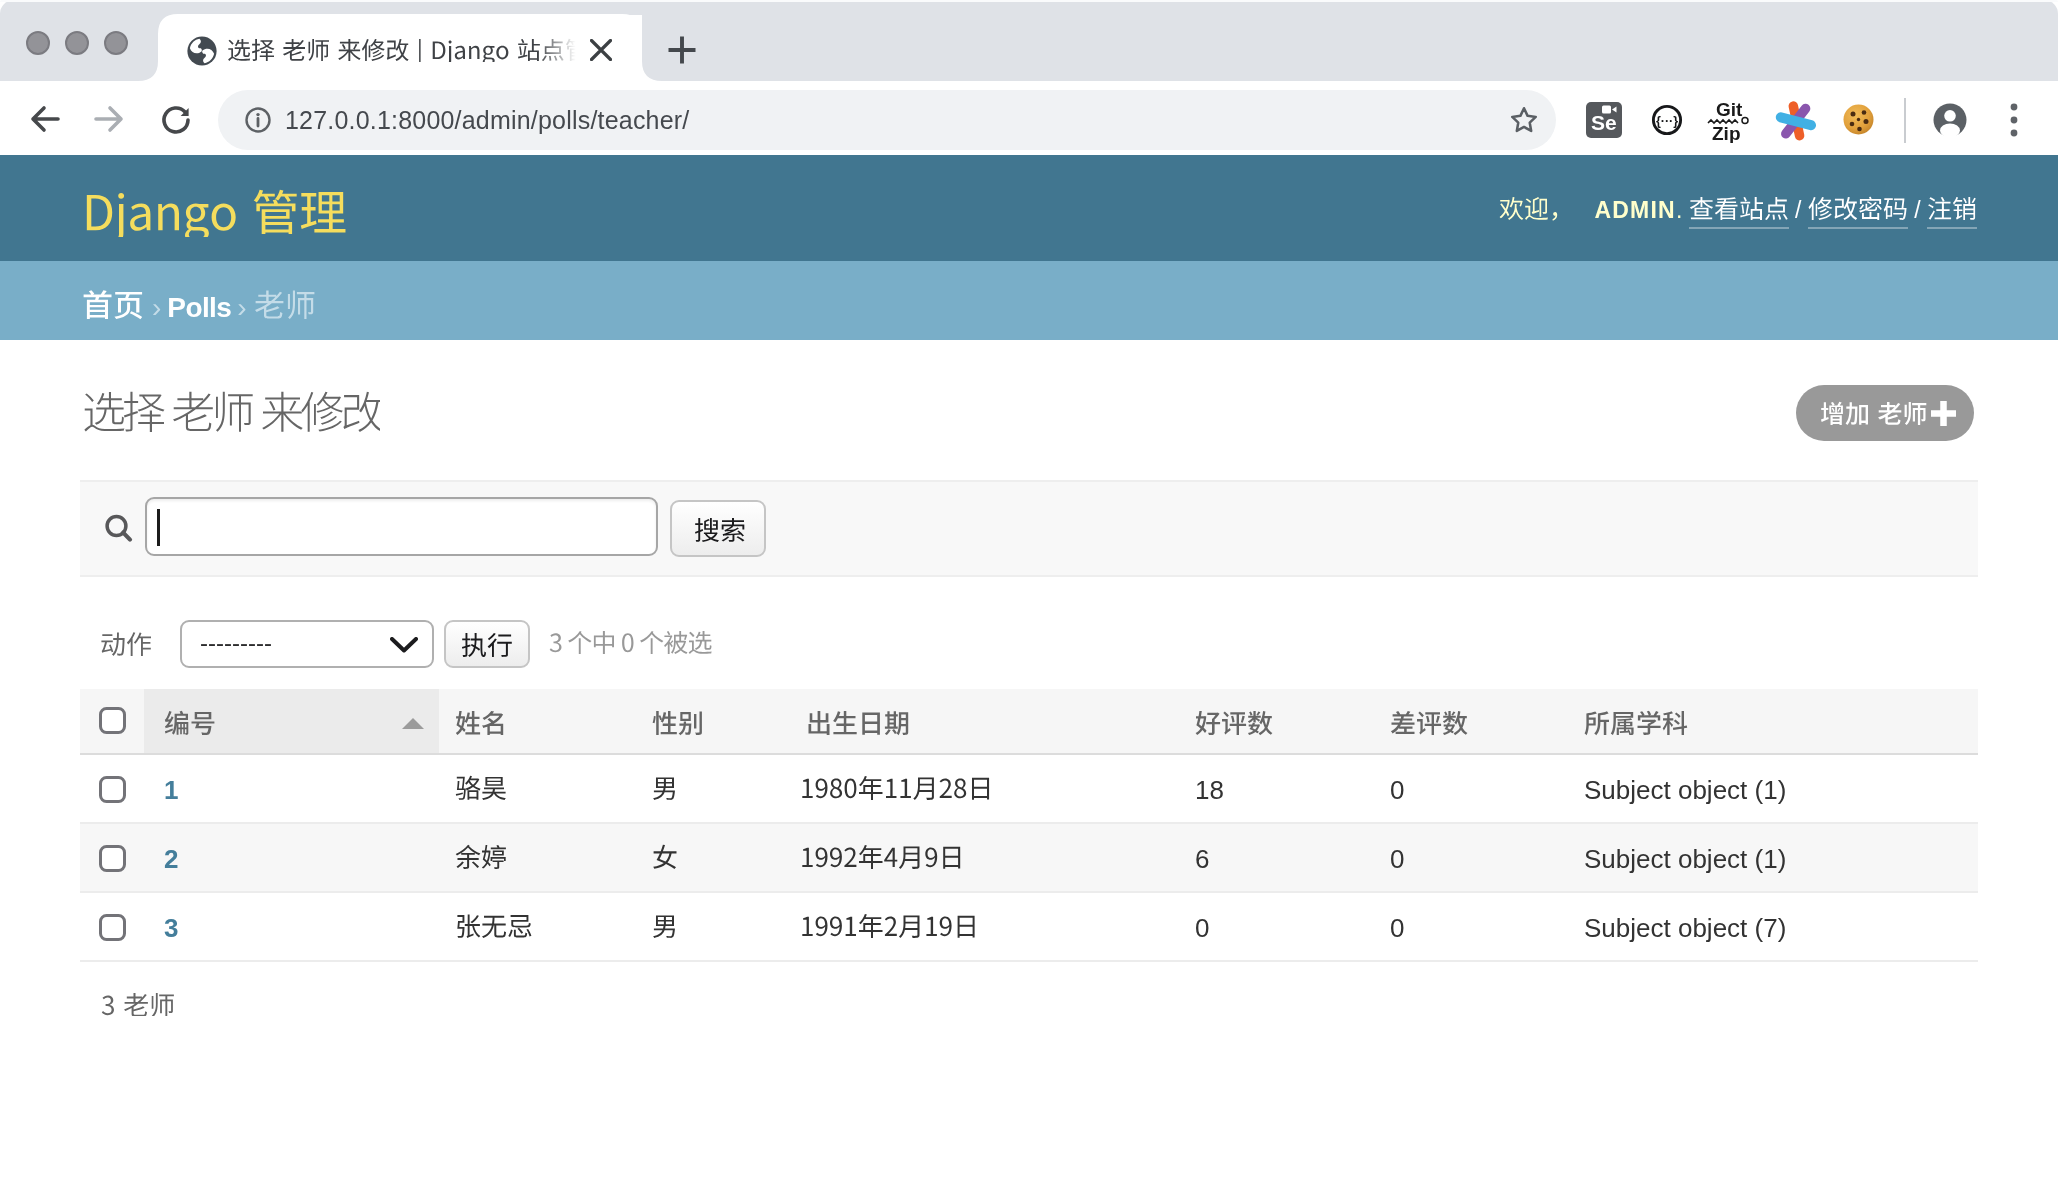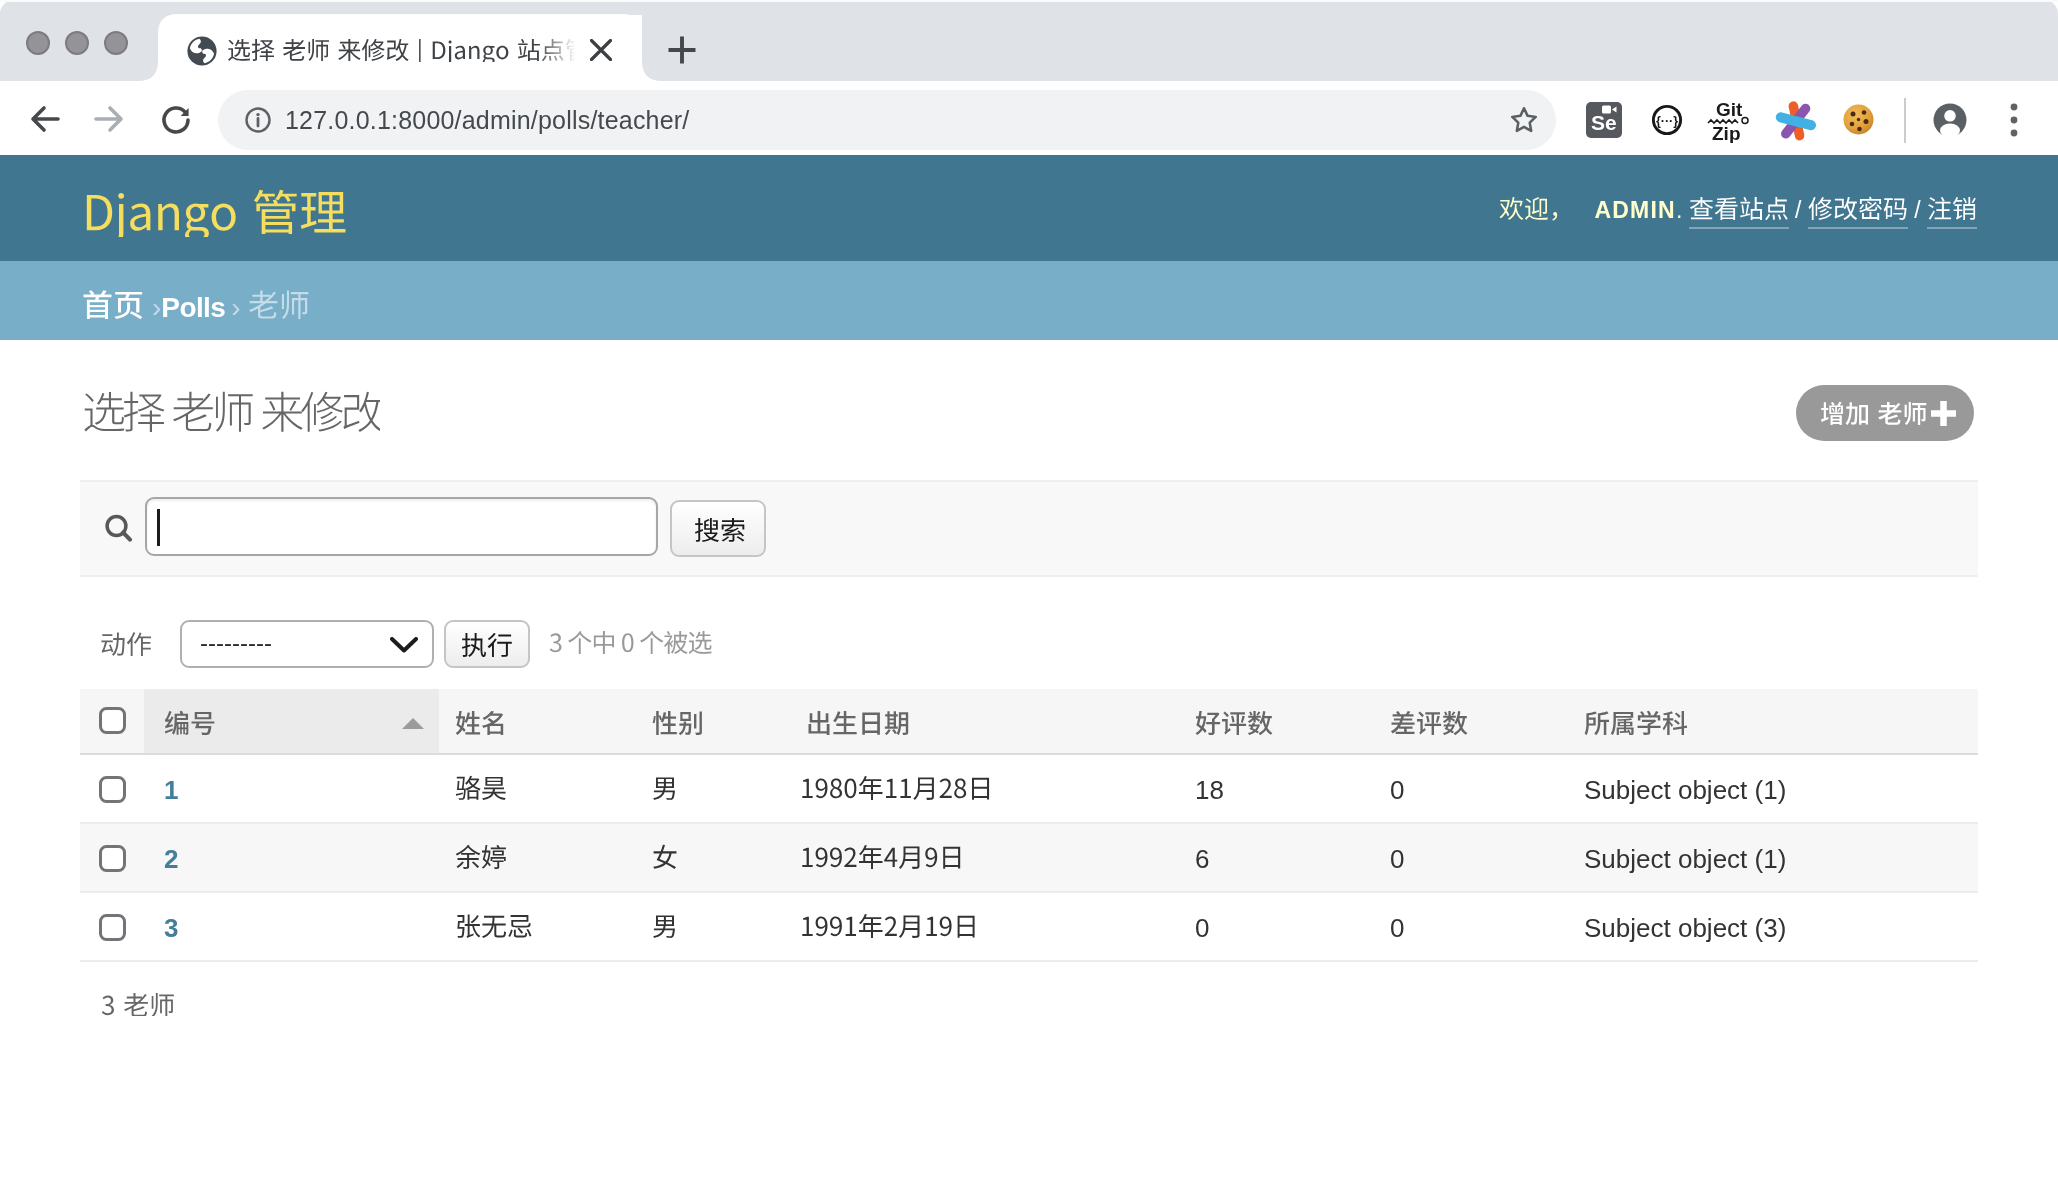--- a/index.html
+++ b/index.html
@@ -147,21 +147,21 @@
       </svg><span style="display:inline-block;width:20px"></span><b style="letter-spacing:1.2px;color:#ffffcc">ADMIN</b><span style="color:#ffffcc">.</span> <span class="utl"><svg class="t" style="vertical-align:-3.5px" width="100.0" height="26.5" viewBox="0 -23.0 100.0 26.5">
           <path fill="#ffffff" d="M7.4 -5.5H17.5V-3.4H7.4ZM7.4 -8.8H17.5V-6.8H7.4ZM5.5 -10.2V-2H19.5V-10.2ZM1.9 -0.5V1.2H23.2V-0.5ZM11.5 -21V-17.8H1.4V-16.2H9.5C7.3 -13.8 4 -11.7 0.9 -10.6C1.3 -10.2 1.9 -9.6 2.1 -9.1C5.5 -10.5 9.2 -13.1 11.5 -16.1V-10.9H13.4V-16.1C15.7 -13.2 19.4 -10.6 22.9 -9.3C23.1 -9.8 23.7 -10.5 24.1 -10.9C21 -11.8 17.6 -13.9 15.4 -16.2H23.6V-17.8H13.4V-21ZM33.3 -5.4H44.2V-3.6H33.3ZM33.3 -6.7V-8.4H44.2V-6.7ZM33.3 -2.3H44.2V-0.5H33.3ZM45.7 -20.8C41.7 -20 34 -19.6 27.9 -19.6C28.1 -19.2 28.3 -18.6 28.3 -18.1C30.5 -18.1 32.9 -18.2 35.2 -18.3C35 -17.7 34.9 -17.1 34.6 -16.6H28.3V-15.1H34.1C33.9 -14.4 33.6 -13.8 33.2 -13.2H26.5V-11.6H32.4C30.8 -9 28.7 -6.7 25.8 -5.1C26.2 -4.7 26.8 -4 27 -3.6C28.8 -4.6 30.2 -5.9 31.5 -7.3V2.1H33.3V1.1H44.2V2.1H46.1V-9.9H33.5C33.9 -10.5 34.2 -11 34.5 -11.6H48.5V-13.2H35.3C35.6 -13.8 35.9 -14.4 36.1 -15.1H47.1V-16.6H36.7L37.3 -18.4C40.9 -18.6 44.3 -18.9 46.9 -19.5ZM51.5 -16.3V-14.6H61.2V-16.3ZM52.5 -13.1C53 -10.3 53.5 -6.6 53.6 -4.2L55.2 -4.5C55.1 -6.9 54.5 -10.6 54 -13.4ZM54.4 -20.4C55 -19.2 55.8 -17.6 56.1 -16.6L57.8 -17.2C57.5 -18.2 56.7 -19.7 56 -20.9ZM58.2 -13.7C57.9 -10.7 57.2 -6.2 56.6 -3.6C54.5 -3.1 52.6 -2.7 51.2 -2.4L51.6 -0.5C54.2 -1.2 57.8 -2.1 61.1 -2.9L60.9 -4.6L58.2 -4C58.8 -6.6 59.5 -10.4 60 -13.4ZM61.7 -9.1V2H63.5V0.8H71V1.9H73V-9.1H67.7V-14H74V-15.8H67.7V-21H65.7V-9.1ZM63.5 -1V-7.3H71V-1ZM80.9 -11.6H94V-7.2H80.9ZM83.5 -3.2C83.8 -1.6 84 0.5 84 1.8L85.9 1.5C85.9 0.3 85.7 -1.8 85.3 -3.4ZM88.7 -3.2C89.4 -1.6 90.2 0.5 90.4 1.7L92.2 1.2C92 0 91.2 -2 90.4 -3.6ZM93.8 -3.4C95 -1.8 96.4 0.4 97 1.8L98.8 1.1C98.2 -0.3 96.7 -2.5 95.5 -4ZM79.4 -3.9C78.7 -2 77.4 0 76 1.2L77.8 2C79.1 0.7 80.4 -1.5 81.2 -3.4ZM79.2 -13.4V-5.4H95.9V-13.4H88.2V-16.6H97.8V-18.4H88.2V-21H86.4V-13.4Z"></path>
         </svg></span><span style="color:#fff"> / </span><span class="utl"><svg class="t" style="vertical-align:-3.5px" width="100.0" height="26.5" viewBox="0 -23.0 100.0 26.5">
           <path fill="#ffffff" d="M17.4 -9.7C16.1 -8.3 13.6 -7.2 11.4 -6.5C11.7 -6.2 12.2 -5.8 12.4 -5.4C14.8 -6.2 17.4 -7.5 18.9 -9.1ZM19.9 -7.2C18.2 -5.4 14.9 -4 11.7 -3.2C12.1 -2.9 12.4 -2.4 12.7 -2C16 -2.9 19.4 -4.5 21.2 -6.6ZM22.2 -4.5C20 -1.9 15.4 -0.3 10.3 0.4C10.7 0.8 11.1 1.5 11.3 1.9C16.6 1 21.3 -0.8 23.8 -3.8ZM7.7 -14V-2H9.2V-14ZM13.8 -16.7H20.8C20 -15.3 18.7 -14.2 17.3 -13.2C15.8 -14.2 14.6 -15.5 13.8 -16.7ZM14.1 -21C13.1 -18.3 11.3 -15.7 9.2 -14.1C9.7 -13.8 10.4 -13.2 10.7 -13C11.5 -13.7 12.2 -14.5 12.9 -15.4C13.6 -14.4 14.6 -13.3 15.8 -12.4C13.9 -11.3 11.6 -10.6 9.3 -10.2C9.6 -9.8 10 -9.2 10.2 -8.8C12.7 -9.3 15.1 -10.1 17.2 -11.4C18.9 -10.3 20.9 -9.5 23.2 -8.9C23.5 -9.3 24 -10.1 24.3 -10.4C22.2 -10.8 20.3 -11.5 18.8 -12.3C20.7 -13.7 22.2 -15.5 23.2 -17.8L22.1 -18.4L21.8 -18.3H14.8C15.2 -19 15.5 -19.8 15.9 -20.6ZM5.9 -20.9C4.7 -17 2.7 -13.2 0.5 -10.7C0.8 -10.2 1.3 -9.2 1.5 -8.7C2.3 -9.7 3.1 -10.8 3.8 -12V2H5.6V-15.4C6.4 -16.9 7.1 -18.7 7.6 -20.4ZM40 -14.6H45.2C44.7 -11.4 43.9 -8.6 42.7 -6.3C41.4 -8.6 40.5 -11.4 40 -14.4ZM26.9 -19.2V-17.4H33.9V-12.1H27.2V-2.6C27.2 -1.7 26.8 -1.3 26.4 -1.2C26.8 -0.7 27.1 0.2 27.2 0.8C27.8 0.3 28.7 -0.2 36 -2.9C35.9 -3.4 35.8 -4.2 35.8 -4.7L29.1 -2.3V-10.2H35.7L35.6 -10.1C36 -9.8 36.8 -9.1 37 -8.8C37.7 -9.6 38.3 -10.6 38.8 -11.7C39.5 -9.1 40.4 -6.6 41.5 -4.5C40 -2.4 38 -0.8 35.4 0.4C35.8 0.8 36.3 1.7 36.5 2.1C39.1 0.8 41.1 -0.8 42.7 -2.8C44 -0.8 45.8 0.8 47.9 1.9C48.2 1.4 48.8 0.7 49.2 0.3C47 -0.7 45.2 -2.4 43.8 -4.4C45.4 -7.2 46.5 -10.5 47.2 -14.6H48.8V-16.4H40.6C41.1 -17.8 41.5 -19.2 41.8 -20.7L39.9 -21C39.1 -16.9 37.8 -12.9 35.8 -10.3V-19.2ZM54.5 -13.8C53.9 -12.3 52.6 -10.5 51.2 -9.4L52.7 -8.5C54.1 -9.7 55.3 -11.6 56.1 -13.1ZM58.8 -15.7C60.4 -15 62.2 -13.8 63.1 -13L64.1 -14.2C63.2 -15 61.3 -16.1 59.8 -16.8ZM68.2 -12.8C69.8 -11.4 71.7 -9.4 72.5 -8.1L73.9 -9.1C73 -10.5 71.2 -12.4 69.6 -13.7ZM67.2 -16C65.3 -13.6 62.5 -11.7 59.2 -10.1V-14.2H57.5V-9.4V-9.3C55.5 -8.5 53.2 -7.7 51 -7.2C51.3 -6.8 51.9 -6 52.1 -5.6C54.1 -6.2 56.1 -6.9 58 -7.7C58.5 -7.2 59.4 -7.1 60.9 -7.1C61.5 -7.1 65.6 -7.1 66.2 -7.1C68.4 -7.1 69 -7.8 69.2 -10.8C68.7 -10.9 68 -11.1 67.6 -11.4C67.5 -9 67.3 -8.6 66.1 -8.6C65.2 -8.6 61.7 -8.6 61 -8.6L60 -8.7C63.5 -10.3 66.6 -12.5 68.8 -15.2ZM54 -4.9V0.9H69.3V2H71.2V-5.1H69.3V-0.9H63.4V-6.2H61.5V-0.9H55.9V-4.9ZM61 -21C61.3 -20.3 61.5 -19.5 61.7 -18.9H51.9V-14H53.8V-17.2H71.2V-14H73.1V-18.9H63.6C63.5 -19.6 63.1 -20.5 62.8 -21.2ZM85.2 -5.1V-3.4H94.8V-5.1ZM87.3 -16.2C87.1 -13.8 86.8 -10.4 86.5 -8.4H87L96.6 -8.4C96.1 -2.9 95.5 -0.7 94.9 -0.1C94.7 0.2 94.4 0.2 94 0.2C93.5 0.2 92.4 0.2 91.2 0.1C91.5 0.6 91.7 1.3 91.7 1.8C92.9 1.9 94 1.9 94.7 1.9C95.5 1.8 95.9 1.6 96.4 1.1C97.3 0.2 97.9 -2.5 98.5 -9.2C98.5 -9.5 98.5 -10 98.5 -10H95.4C95.8 -13.1 96.2 -16.9 96.4 -19.5L95.1 -19.6L94.8 -19.5H86.1V-17.8H94.5C94.2 -15.6 93.9 -12.6 93.6 -10H88.4C88.7 -11.9 88.9 -14.2 89 -16.1ZM76.3 -19.7V-17.9H79.3C78.6 -14.1 77.5 -10.6 75.7 -8.2C76 -7.7 76.5 -6.7 76.6 -6.2C77 -6.8 77.5 -7.5 77.9 -8.2V0.9H79.5V-1.2H84.1V-12H79.5C80.2 -13.9 80.7 -15.9 81.1 -17.9H84.8V-19.7ZM79.5 -10.3H82.5V-2.8H79.5Z"></path>
         </svg></span><span style="color:#fff"> / </span><span class="utl"><svg class="t" style="vertical-align:-3.5px" width="50.0" height="26.5" viewBox="0 -23.0 50.0 26.5">
           <path fill="#ffffff" d="M2.4 -19.4C4 -18.6 6.1 -17.4 7.1 -16.6L8.2 -18.1C7.1 -18.9 5 -20 3.4 -20.7ZM1.1 -12.4C2.6 -11.7 4.7 -10.5 5.7 -9.7L6.7 -11.3C5.7 -12.1 3.6 -13.2 2.1 -13.8ZM1.8 0.5 3.4 1.7C4.9 -0.6 6.6 -3.8 7.9 -6.4L6.6 -7.6C5.1 -4.8 3.1 -1.5 1.8 0.5ZM13.7 -20.5C14.6 -19.2 15.4 -17.4 15.8 -16.3L17.6 -17.1C17.2 -18.2 16.3 -19.8 15.4 -21.1ZM8.3 -16.2V-14.5H14.9V-8.8H9.3V-7H14.9V-0.6H7.6V1.2H24.1V-0.6H16.9V-7H22.6V-8.8H16.9V-14.5H23.5V-16.2ZM36 -19.4C36.9 -18 38 -16 38.3 -14.8L39.9 -15.6C39.5 -16.9 38.4 -18.7 37.4 -20.1ZM47.2 -20.3C46.5 -18.8 45.4 -16.8 44.6 -15.6L46 -14.9C46.9 -16.1 48 -17.9 48.8 -19.6ZM29.4 -20.9C28.7 -18.6 27.4 -16.4 25.9 -14.9C26.2 -14.6 26.7 -13.6 26.9 -13.2C27.7 -14.1 28.4 -15.1 29.1 -16.2H35.2V-18H30.1C30.4 -18.8 30.8 -19.6 31.1 -20.5ZM26.6 -8.6V-6.9H30.1V-1.9C30.1 -0.9 29.4 -0.2 28.9 0.1C29.2 0.5 29.7 1.2 29.9 1.7C30.2 1.3 30.9 0.9 35.1 -1.5C35 -1.9 34.8 -2.6 34.8 -3.1L31.9 -1.6V-6.9H35.4V-8.6H31.9V-12H34.8V-13.7H27.6V-12H30.1V-8.6ZM38 -7.8H46.4V-5.1H38ZM38 -9.4V-12.1H46.4V-9.4ZM41.4 -21V-13.9H36.3V2H38V-3.5H46.4V-0.4C46.4 -0 46.2 0.1 45.9 0.1C45.5 0.1 44.2 0.1 42.9 0.1C43.1 0.5 43.4 1.3 43.4 1.8C45.3 1.8 46.5 1.8 47.2 1.5C47.9 1.2 48.1 0.6 48.1 -0.4V-13.9L46.4 -13.9H43.2V-21Z"></path>
         </svg></span></div>
 <div class="abs" style="left:0;top:261px;width:2058px;height:79px;background:#79aec8"></div>
 <div class="abs" style="left:82px;top:288px;font-size:28px;white-space:nowrap"><svg class="t" style="vertical-align:-4.3px" width="62.0" height="32.8" viewBox="0 -28.5 62.0 32.8">
         <path fill="#ffffff" d="M7.8 -9.3H23V-6.7H7.8ZM7.8 -11.6V-14.2H23V-11.6ZM7.8 -4.4H23V-1.6H7.8ZM6.8 -25.2C7.6 -24.2 8.6 -23 9.2 -21.9H1.6V-19.2H13.8C13.6 -18.4 13.4 -17.5 13.1 -16.8H4.9V2.6H7.8V1H23V2.6H26V-16.8H16.3C16.6 -17.5 17 -18.4 17.3 -19.2H29.5V-21.9H22C22.9 -23 23.8 -24.2 24.7 -25.5L21.4 -26.2C20.7 -25 19.7 -23.2 18.7 -21.9H11L12.3 -22.7C11.7 -23.7 10.5 -25.2 9.4 -26.3ZM45.1 -14.2V-8.6C45.1 -5.4 43.6 -1.9 32.4 0.2C33.1 0.8 33.9 2 34.2 2.6C46.1 0.1 48.1 -4.2 48.1 -8.5V-14.2ZM47.8 -3.2C51.3 -1.6 56.1 1 58.4 2.7L60.2 0.4C57.8 -1.3 52.9 -3.7 49.4 -5.2ZM36 -18.5V-4.1H39V-15.8H54.2V-4.1H57.4V-18.5H46.2C46.7 -19.5 47.2 -20.7 47.7 -21.9H60.1V-24.6H33.2V-21.9H44.4C44.1 -20.7 43.6 -19.5 43.2 -18.5Z"></path>
-      </svg><span style="color:#c4dce8;margin:0 0 0 8px">›</span><b style="color:#fff;letter-spacing:-0.6px;">Polls</b><span style="color:#c4dce8;margin:0 7px 0 6px">›</span><svg class="t" style="vertical-align:-4.3px" width="62.0" height="32.8" viewBox="0 -28.5 62.0 32.8">
+      </svg><span style="color:#c4dce8;margin:0 0 0 8px">›</span><b style="color:#fff;letter-spacing:-0.6px;margin-left:6px">Polls</b><span style="color:#c4dce8;margin:0 7px 0 6px">›</span><svg class="t" style="vertical-align:-4.3px" width="62.0" height="32.8" viewBox="0 -28.5 62.0 32.8">
         <path fill="#c4dce8" d="M25.9 -24.8C24.9 -23.3 23.6 -21.8 22.3 -20.3V-21.8H14.6V-26H12.2V-21.8H4.3V-19.7H12.2V-15.4H1.6V-13.2H14C10 -10.5 5.6 -8.2 1 -6.5C1.5 -6 2.3 -5.1 2.7 -4.6C5.1 -5.6 7.6 -6.8 10 -8.1V-1.5C10 1.3 11.1 2 15.1 2C16 2 22.7 2 23.6 2C27.2 2 28 0.9 28.4 -3.5C27.7 -3.6 26.7 -4 26.1 -4.4C25.9 -0.7 25.6 -0.1 23.5 -0.1C22 -0.1 16.3 -0.1 15.2 -0.1C12.8 -0.1 12.3 -0.3 12.3 -1.5V-4.3C17 -5.4 22 -6.9 25.6 -8.5L23.5 -10.2C21 -8.9 16.6 -7.4 12.3 -6.3V-9.5C14.2 -10.6 16 -11.9 17.8 -13.2H29.4V-15.4H20.4C23.3 -17.9 25.9 -20.7 28.1 -23.7ZM14.6 -15.4V-19.7H21.6C20.2 -18.2 18.6 -16.8 17 -15.4ZM38.9 -26V-13.6C38.9 -8.1 38.4 -2.9 34.1 0.9C34.6 1.2 35.4 2 35.8 2.4C40.5 -1.8 41 -7.4 41 -13.6V-26ZM33.9 -22.5V-7.4H36V-22.5ZM44 -18.4V-2H46.1V-16.3H50.3V2.4H52.5V-16.3H57V-4.7C57 -4.3 56.9 -4.2 56.6 -4.2C56.3 -4.2 55.2 -4.2 54 -4.2C54.3 -3.7 54.7 -2.8 54.7 -2.2C56.4 -2.2 57.5 -2.2 58.2 -2.6C59 -2.9 59.2 -3.6 59.2 -4.7V-18.4H52.5V-22.3H60.4V-24.4H42.9V-22.3H50.3V-18.4Z"></path>
       </svg></div>
 <div class="a" style="left:82px;top:388px"><svg class="t" style="vertical-align:-6.2px" width="298.4" height="46.7" viewBox="0 -40.5 298.4 46.7">
         <path fill="#666666" d="M3.1 -34C5.8 -31.8 8.8 -28.7 10.1 -26.6L11.8 -27.9C10.4 -30 7.4 -33 4.7 -35.1ZM20.3 -35.4C19.2 -31.4 17.3 -27.5 15 -24.8C15.5 -24.6 16.5 -24 16.9 -23.7C17.9 -25 18.8 -26.6 19.8 -28.3H26.9V-21.1H14.2V-19.1H22.5C21.8 -12.5 19.8 -7.8 12.8 -5.5C13.2 -5.1 13.9 -4.3 14.2 -3.8C21.6 -6.6 23.8 -11.7 24.6 -19.1H30.1V-7.5C30.1 -4.9 30.8 -4.3 33.6 -4.3C34.1 -4.3 37.9 -4.3 38.5 -4.3C41 -4.3 41.6 -5.6 41.8 -11C41.2 -11.2 40.3 -11.5 39.9 -11.9C39.8 -7 39.6 -6.3 38.3 -6.3C37.5 -6.3 34.4 -6.3 33.8 -6.3C32.5 -6.3 32.3 -6.5 32.3 -7.5V-19.1H41.6V-21.1H29V-28.3H39.8V-30.2H29V-36.6H26.9V-30.2H20.6C21.3 -31.7 21.9 -33.4 22.3 -35ZM10.5 -19.9H2.7V-17.9H8.4V-3.3C6.6 -2.6 4.4 -0.8 2.3 1.2L3.8 3C6.3 0.3 8.7 -1.8 10.3 -1.8C11.3 -1.8 12.6 -0.5 14.3 0.5C17.2 2.2 20.9 2.6 26 2.6C30.2 2.6 38.2 2.4 41.7 2.2C41.8 1.5 42.1 0.4 42.4 -0.1C37.9 0.3 31.3 0.5 26 0.5C21.3 0.5 17.6 0.3 14.9 -1.3C12.8 -2.6 11.8 -3.7 10.5 -3.7ZM48.4 -36.7V-27.5H42.2V-25.5H48.4V-15.2L41.8 -13.1L42.6 -11L48.4 -13V0.2C48.4 0.8 48.2 1 47.6 1C47.1 1 45.3 1 43.3 0.9C43.6 1.5 43.8 2.5 43.9 3C46.7 3 48.3 3 49.2 2.6C50.2 2.2 50.5 1.6 50.5 0.2V-13.8L55.9 -15.6L55.5 -17.6L50.5 -15.9V-25.5H56.1V-27.5H50.5V-36.7ZM76.6 -32C74.8 -29.2 72.1 -26.8 69.1 -24.7C66.3 -26.8 64 -29.2 62.3 -32ZM57.3 -34V-32H60.2C62 -28.8 64.5 -26 67.4 -23.6C63.7 -21.4 59.6 -19.8 55.7 -18.8C56.1 -18.3 56.7 -17.6 56.9 -17C61 -18.2 65.3 -20 69.1 -22.4C72.6 -20 76.7 -18.2 81.2 -17C81.5 -17.6 82.1 -18.3 82.5 -18.8C78.2 -19.8 74.2 -21.4 70.8 -23.5C74.5 -26.2 77.7 -29.4 79.6 -33.4L78.3 -34.1L77.9 -34ZM67.8 -18V-13.9H58.5V-11.9H67.8V-6.4H56.2V-4.4H67.8V3.4H70V-4.4H82V-6.4H70V-11.9H78.6V-13.9H70V-18ZM126.7 -35C125.1 -32.8 123.2 -30.6 121.2 -28.5V-30.3H109.5V-36.7H107.3V-30.3H95.4V-28.3H107.3V-21.3H91.7V-19.3H110.4C104.4 -15.1 97.9 -11.7 91 -9C91.5 -8.5 92.3 -7.7 92.6 -7.2C96.4 -8.8 100.2 -10.6 103.9 -12.8V-1.4C103.9 1.9 105.3 2.6 110.3 2.6C111.4 2.6 122.2 2.6 123.4 2.6C128 2.6 128.8 1.1 129.3 -5C128.7 -5.1 127.8 -5.5 127.2 -5.9C126.9 -0.4 126.4 0.6 123.3 0.6C121 0.6 111.9 0.6 110.2 0.6C106.7 0.6 106 0.2 106 -1.4V-6.2C112.7 -7.9 120.1 -10.2 124.9 -12.6L122.9 -14.2C119.2 -12.1 112.3 -9.7 106 -8.1V-14C108.7 -15.6 111.3 -17.4 113.8 -19.3H130.8V-21.3H116.3C121 -25.1 125.1 -29.3 128.6 -34ZM109.5 -21.3V-28.3H121.1C118.6 -25.8 116 -23.5 113.1 -21.3ZM140.8 -36.7V-19C140.8 -11 140.1 -3.7 134 1.8C134.5 2.2 135.2 2.8 135.6 3.3C142 -2.7 142.8 -10.3 142.8 -19V-36.7ZM134 -31.7V-10.4H135.9V-31.7ZM147.9 -26V-3H149.9V-24H157V3.2H159V-24H166.6V-6C166.6 -5.6 166.5 -5.4 166 -5.4C165.5 -5.4 163.9 -5.4 161.9 -5.4C162.2 -4.8 162.6 -4 162.6 -3.5C165.1 -3.5 166.6 -3.5 167.5 -3.8C168.4 -4.2 168.7 -4.8 168.7 -6V-26H159V-32.3H170.7V-34.2H146.1V-32.3H157V-26ZM212.2 -27.7C211.1 -24.9 209 -20.9 207.4 -18.5L209.2 -17.8C210.8 -20.2 212.9 -23.8 214.4 -26.9ZM187.1 -26.8C188.9 -24 190.7 -20.3 191.4 -18L193.4 -18.8C192.7 -21.1 190.8 -24.8 188.9 -27.4ZM199.3 -36.7V-31.1H183.2V-29H199.3V-17H181V-15H197.5C193.4 -9.1 186.4 -3.3 180.2 -0.6C180.7 -0.2 181.4 0.6 181.7 1.1C187.9 -1.9 194.9 -7.9 199.3 -14.2V3.3H201.5V-14.3C205.9 -8 212.9 -1.8 219.2 1.3C219.6 0.7 220.2 -0 220.8 -0.5C214.6 -3.2 207.4 -9.1 203.3 -15H219.8V-17H201.5V-29H218V-31.1H201.5V-36.7ZM249.2 -16.9C246.8 -14.5 242.2 -12.2 238.2 -10.9C238.6 -10.6 239.2 -10 239.5 -9.5C243.7 -11 248.4 -13.4 251 -16.2ZM253.4 -12.5C250.4 -9.3 244.6 -6.6 238.9 -5.2C239.4 -4.8 239.9 -4.1 240.2 -3.7C246 -5.3 251.9 -8.2 255.1 -11.7ZM258.1 -7.8C254 -3.1 245.7 -0.1 236.4 1.3C236.9 1.8 237.4 2.6 237.6 3.1C247.1 1.5 255.7 -1.8 259.9 -7ZM232 -24.6V-3.4H233.9V-24.6ZM242.2 -29.8H256.2C254.6 -26.8 252 -24.4 248.9 -22.5C245.7 -24.6 243.4 -27.1 242 -29.6ZM243.5 -36.7C241.5 -31.9 238.2 -27.1 234.6 -24C235.1 -23.7 235.9 -23.1 236.3 -22.7C237.9 -24.2 239.4 -26 240.9 -28C242.3 -25.8 244.4 -23.5 247.2 -21.5C243.3 -19.5 238.9 -18.2 234.5 -17.4C234.9 -17 235.4 -16.2 235.6 -15.8C240.2 -16.6 244.8 -18.1 248.8 -20.4C251.8 -18.5 255.4 -17 259.7 -16C259.9 -16.5 260.5 -17.3 260.9 -17.7C256.9 -18.5 253.5 -19.8 250.7 -21.5C254.3 -23.9 257.2 -27 259 -31.2L257.7 -31.9L257.4 -31.7H243.3C244.1 -33.2 244.8 -34.7 245.5 -36.2ZM229.3 -36.4C227.1 -29.3 223.4 -22.4 219.4 -17.9C219.8 -17.3 220.4 -16.4 220.6 -15.9C222.4 -18 224.1 -20.5 225.7 -23.2V3.3H227.7V-27C229.1 -29.9 230.3 -32.9 231.3 -35.9ZM284.2 -26.4H294.3C293.3 -19.9 291.7 -14.5 289.2 -10.1C286.8 -14.6 285.1 -19.9 284 -25.8ZM284.9 -36.7C283.4 -29.3 280.8 -22.1 277.2 -17.5C277.7 -17.1 278.6 -16.4 279 -16.1C280.4 -17.9 281.6 -20.2 282.7 -22.6C283.9 -17.2 285.7 -12.3 288 -8.1C285.2 -4 281.5 -0.8 276.4 1.5C276.9 2 277.5 2.9 277.8 3.4C282.6 1 286.4 -2.1 289.2 -6.1C291.8 -2.1 295.1 1.1 299.1 3.1C299.5 2.6 300.1 1.8 300.6 1.3C296.5 -0.6 293.1 -3.8 290.5 -8C293.5 -12.8 295.4 -18.9 296.6 -26.4H300.1V-28.4H284.9C285.7 -30.9 286.4 -33.6 287 -36.3ZM262.1 -33.4V-31.3H275.1V-20.9H262.7V-3.9C262.7 -2.3 262 -1.8 261.4 -1.6C261.8 -1 262.2 0 262.4 0.7C263.2 -0.1 264.6 -0.7 277.5 -5.8C277.4 -6.2 277.2 -7.1 277.1 -7.7L264.8 -3.3V-18.7H277.2V-33.4Z"></path>
       </svg></div>
 <div class="abs" style="left:1796px;top:385px;width:178px;height:56px;border-radius:28px;background:#999"></div>
 <div class="a" style="left:1820px;top:400px"><svg class="t" style="vertical-align:-3.5px" width="107.5" height="26.5" viewBox="0 -23.0 107.5 26.5">
         <path fill="#ffffff" d="M11.7 -14.8C12.4 -13.7 13.1 -12.2 13.3 -11.2L14.7 -11.8C14.4 -12.8 13.7 -14.2 13 -15.3ZM19.1 -15.3C18.7 -14.2 17.9 -12.7 17.3 -11.7L18.4 -11.2C19.1 -12.1 19.9 -13.5 20.6 -14.7ZM0.9 -3.5 1.7 -1.1C3.7 -2 6.3 -3 8.7 -4L8.3 -6.1L6 -5.2V-12.9H8.3V-15.1H6V-20.8H3.8V-15.1H1.2V-12.9H3.8V-4.4ZM9.3 -17.5V-9H22.9V-17.5H19.7C20.3 -18.3 21.1 -19.4 21.7 -20.4L19.2 -21.2C18.8 -20.1 18 -18.5 17.3 -17.5H13.1L14.7 -18.3C14.4 -19.1 13.6 -20.2 12.9 -21.1L10.9 -20.3C11.5 -19.4 12.2 -18.3 12.6 -17.5ZM11.2 -15.9H15.2V-10.6H11.2ZM16.9 -15.9H20.9V-10.6H16.9ZM12.7 -2.5H19.5V-0.9H12.7ZM12.7 -4.2V-5.9H19.5V-4.2ZM10.5 -7.7V2.1H12.7V0.9H19.5V2.1H21.8V-7.7ZM39.1 -18.1V1.7H41.4V-0.1H45.6V1.5H48V-18.1ZM41.4 -2.4V-15.8H45.6V-2.4ZM29.6 -20.8 29.6 -16.5H26.3V-14.2H29.5C29.4 -8.1 28.6 -2.8 25.6 0.4C26.2 0.8 27 1.6 27.4 2.1C30.7 -1.6 31.6 -7.4 31.8 -14.2H35.1C34.9 -5.1 34.7 -1.8 34.1 -1.1C33.9 -0.7 33.7 -0.7 33.3 -0.7C32.9 -0.7 31.9 -0.7 30.8 -0.8C31.1 -0.1 31.4 0.9 31.4 1.6C32.6 1.7 33.7 1.7 34.4 1.6C35.2 1.5 35.7 1.2 36.2 0.5C37 -0.7 37.2 -4.4 37.4 -15.3C37.4 -15.7 37.4 -16.5 37.4 -16.5H31.9L31.9 -20.8ZM78.1 -20.1C77.3 -18.9 76.3 -17.7 75.3 -16.6V-17.9H69.5V-21.1H67V-17.9H61V-15.7H67V-12.7H58.7V-10.5H68.2C65.1 -8.4 61.7 -6.7 58.1 -5.4C58.6 -4.9 59.5 -3.9 59.8 -3.4C61.7 -4.1 63.5 -5 65.3 -6V-1.5C65.3 1.1 66.3 1.7 69.8 1.7C70.6 1.7 75.5 1.7 76.3 1.7C79.3 1.7 80.1 0.8 80.5 -2.8C79.8 -3 78.8 -3.3 78.2 -3.7C78 -0.9 77.8 -0.4 76.1 -0.4C75 -0.4 70.8 -0.4 70 -0.4C68.1 -0.4 67.8 -0.6 67.8 -1.5V-3.4C71.4 -4.2 75.4 -5.4 78.3 -6.7L76.3 -8.4C74.3 -7.4 71 -6.2 67.8 -5.4V-7.4C69.2 -8.3 70.7 -9.4 72.1 -10.5H81.3V-12.7H74.7C76.8 -14.6 78.7 -16.8 80.3 -19.1ZM69.5 -12.7V-15.7H74.5C73.5 -14.7 72.3 -13.6 71.2 -12.7ZM88.7 -21.1V-11.1C88.7 -6.7 88.3 -2.6 84.8 0.5C85.3 0.8 86.2 1.6 86.6 2.1C90.4 -1.4 90.9 -6.1 90.9 -11.1V-21.1ZM84.6 -18.2V-6.1H86.8V-18.2ZM92.8 -15V-1.5H95V-12.9H97.9V2.1H100.2V-12.9H103.3V-4C103.3 -3.8 103.2 -3.7 102.9 -3.7C102.7 -3.7 101.9 -3.7 101.1 -3.7C101.3 -3.1 101.7 -2.2 101.7 -1.7C103.1 -1.7 104 -1.7 104.7 -2C105.3 -2.4 105.5 -3 105.5 -4V-15H100.2V-17.7H106.3V-19.9H92.1V-17.7H97.9V-15Z"></path>
       </svg></div>
 <div class="a" style="left:1929px;top:399px">
@@ -268,17 +268,17 @@
         <path fill="#333333" d="M22 -20.7C20.5 -18 18.1 -15.5 15.5 -13.9C16 -13.6 16.7 -12.9 17.1 -12.6C19.7 -14.4 22.3 -17.2 23.9 -20.1ZM3 -15C2.9 -12.5 2.6 -9.2 2.3 -7.1H7.5C7.2 -2.4 6.9 -0.5 6.4 -0.1C6.2 0.2 6 0.2 5.5 0.2C5 0.2 3.8 0.2 2.4 0.1C2.8 0.6 3 1.3 3 1.8C4.3 1.9 5.6 1.9 6.3 1.8C7.1 1.8 7.6 1.6 8.1 1.1C8.8 0.3 9.2 -1.9 9.5 -8.1C9.5 -8.3 9.5 -8.9 9.5 -8.9H4.3C4.5 -10.2 4.6 -11.7 4.7 -13.2H9.4V-20.9H2.4V-19H7.5V-15ZM12.3 2.2C12.7 1.8 13.5 1.5 18.6 -0.7C18.6 -1.1 18.5 -1.9 18.5 -2.5L14.6 -1V-9.9H17.2C18.4 -4.8 20.6 -0.6 23.9 1.7C24.2 1.2 24.8 0.5 25.3 0.1C22.2 -1.7 20.1 -5.5 19 -9.9H24.9V-11.8H14.6V-21.3H12.7V-11.8H9.8V-9.9H12.7V-1.2C12.7 -0.2 12 0.3 11.5 0.5C11.8 0.9 12.2 1.7 12.3 2.2ZM29 -20.1V-18.2H37.6C37.5 -16.3 37.4 -14.4 37.1 -12.4H27.4V-10.5H36.8C35.7 -6 33.2 -1.8 27 0.5C27.5 0.9 28.1 1.6 28.3 2.1C35 -0.6 37.6 -5.4 38.7 -10.5H39.3V-1.6C39.3 0.8 40 1.5 42.7 1.5C43.3 1.5 47 1.5 47.6 1.5C50.1 1.5 50.7 0.4 51 -3.8C50.4 -3.9 49.5 -4.2 49.1 -4.6C48.9 -1 48.7 -0.4 47.5 -0.4C46.6 -0.4 43.5 -0.4 42.9 -0.4C41.6 -0.4 41.3 -0.6 41.3 -1.6V-10.5H50.7V-12.4H39.1C39.4 -14.4 39.5 -16.3 39.5 -18.2H49.2V-20.1ZM58.9 -6.2V-1.2C58.9 1 59.6 1.5 62.7 1.5C63.3 1.5 68.1 1.5 68.8 1.5C71.3 1.5 71.9 0.7 72.2 -2.6C71.7 -2.7 70.8 -3 70.4 -3.3C70.2 -0.7 70 -0.3 68.6 -0.3C67.6 -0.3 63.6 -0.3 62.8 -0.3C61.1 -0.3 60.8 -0.4 60.8 -1.2V-6.2ZM62.4 -7.2C64 -5.7 65.7 -3.5 66.5 -2.1L68.1 -3.1C67.4 -4.5 65.6 -6.6 64 -8.1ZM71.4 -6.3C72.7 -4.1 74.1 -1.2 74.6 0.7L76.4 -0.1C75.9 -1.9 74.5 -4.8 73.1 -6.9ZM56 -6.3C55.4 -4.2 54.5 -1.5 53.3 0.1L55 1C56.2 -0.8 57.1 -3.6 57.7 -5.7ZM56.3 -15.9V-11.3C56.3 -9 57.5 -8.5 61.6 -8.5C62.5 -8.5 70.3 -8.5 71.3 -8.5C74.6 -8.5 75.4 -9.2 75.8 -12.4C75.2 -12.5 74.4 -12.7 73.9 -13.1C73.7 -10.6 73.3 -10.2 71.2 -10.2C69.4 -10.2 62.8 -10.2 61.5 -10.2C58.8 -10.2 58.2 -10.4 58.2 -11.4V-14.1H73.4V-20.8H55.6V-19H71.5V-15.9Z"></path>
       </svg></div>
 <div class="a" style="left:652px;top:911.8px"><svg class="t" style="vertical-align:-3.6px" width="26.0" height="27.5" viewBox="0 -23.9 26.0 27.5">
         <path fill="#333333" d="M5.9 -14.5H11.9V-11.6H5.9ZM13.9 -14.5H20V-11.6H13.9ZM5.9 -18.8H11.9V-16H5.9ZM13.9 -18.8H20V-16H13.9ZM1.9 -7.4V-5.6H10.4C9.2 -2.9 6.7 -0.8 1.1 0.4C1.5 0.8 2 1.6 2.2 2.1C8.5 0.7 11.3 -2.1 12.6 -5.6H20.8C20.4 -2.1 20 -0.5 19.4 0C19.1 0.3 18.8 0.3 18.3 0.3C17.7 0.3 15.9 0.3 14.2 0.1C14.6 0.6 14.8 1.4 14.8 1.9C16.5 2 18.1 2 19 2C19.9 1.9 20.5 1.8 21 1.2C21.9 0.4 22.4 -1.6 22.9 -6.6C22.9 -6.8 22.9 -7.4 22.9 -7.4H13.1C13.3 -8.2 13.4 -9.1 13.5 -10H22V-20.5H4V-10H11.5C11.4 -9.1 11.3 -8.2 11 -7.4Z"></path>
       </svg></div>
 <div class="a" style="left:800px;top:911.8px"><svg class="t" style="vertical-align:-3.6px" width="179.0" height="27.5" viewBox="0 -23.9 179.0 27.5">
         <path fill="#333333" d="M2.3 0H12.7V-2H8.9V-19.1H7.1C6.1 -18.5 4.8 -18 3.1 -17.7V-16.2H6.6V-2H2.3ZM20.5 0.3C24.1 0.3 27.5 -2.6 27.5 -10.3C27.5 -16.4 24.7 -19.4 21 -19.4C18.1 -19.4 15.6 -16.9 15.6 -13.2C15.6 -9.3 17.7 -7.2 20.8 -7.2C22.4 -7.2 24 -8.1 25.2 -9.5C25 -3.6 22.9 -1.6 20.5 -1.6C19.2 -1.6 18.1 -2.2 17.2 -3.1L15.9 -1.6C17 -0.5 18.5 0.3 20.5 0.3ZM25.2 -11.5C23.9 -9.7 22.5 -9 21.2 -9C19 -9 17.8 -10.7 17.8 -13.2C17.8 -15.8 19.2 -17.6 21.1 -17.6C23.5 -17.6 24.9 -15.5 25.2 -11.5ZM35 0.3C38.5 0.3 41.9 -2.6 41.9 -10.3C41.9 -16.4 39.1 -19.4 35.5 -19.4C32.5 -19.4 30 -16.9 30 -13.2C30 -9.3 32.1 -7.2 35.3 -7.2C36.8 -7.2 38.5 -8.1 39.6 -9.5C39.5 -3.6 37.3 -1.6 34.9 -1.6C33.6 -1.6 32.5 -2.2 31.7 -3.1L30.4 -1.6C31.4 -0.5 32.9 0.3 35 0.3ZM39.6 -11.5C38.4 -9.7 36.9 -9 35.6 -9C33.4 -9 32.2 -10.7 32.2 -13.2C32.2 -15.8 33.6 -17.6 35.5 -17.6C37.9 -17.6 39.4 -15.5 39.6 -11.5ZM45.6 0H56V-2H52.2V-19.1H50.4C49.3 -18.5 48.1 -18 46.4 -17.7V-16.2H49.8V-2H45.6ZM59 -5.8V-3.9H71V2.1H73V-3.9H82.5V-5.8H73V-11H80.7V-12.8H73V-16.8H81.3V-18.7H65.7C66.1 -19.6 66.5 -20.5 66.9 -21.4L64.9 -21.9C63.7 -18.4 61.5 -15 59 -12.9C59.5 -12.6 60.3 -12 60.7 -11.6C62.1 -13 63.5 -14.8 64.7 -16.8H71V-12.8H63.3V-5.8ZM65.2 -5.8V-11H71V-5.8ZM84.9 0H96.8V-2.1H91.6C90.6 -2.1 89.4 -1.9 88.5 -1.9C92.9 -6.1 95.9 -10 95.9 -13.8C95.9 -17.2 93.8 -19.4 90.4 -19.4C88 -19.4 86.3 -18.3 84.8 -16.6L86.1 -15.3C87.2 -16.5 88.5 -17.5 90.1 -17.5C92.5 -17.5 93.6 -15.9 93.6 -13.7C93.6 -10.4 90.8 -6.6 84.9 -1.4ZM103.5 -20.5V-12.5C103.5 -8.3 103.1 -3 98.9 0.7C99.3 1 100.1 1.7 100.4 2.1C102.9 -0.1 104.2 -3.1 104.9 -6H117.4V-0.8C117.4 -0.3 117.3 -0.1 116.6 -0.1C116 -0 113.9 0 111.8 -0.1C112.1 0.5 112.5 1.4 112.6 2C115.4 2 117.1 1.9 118.1 1.6C119.1 1.2 119.5 0.6 119.5 -0.8V-20.5ZM105.5 -18.6H117.4V-14.2H105.5ZM105.5 -12.3H117.4V-7.9H105.2C105.4 -9.5 105.5 -11 105.5 -12.3ZM126.4 0H136.9V-2H133.1V-19.1H131.2C130.2 -18.5 129 -18 127.3 -17.7V-16.2H130.7V-2H126.4ZM144.7 0.3C148.3 0.3 151.6 -2.6 151.6 -10.3C151.6 -16.4 148.9 -19.4 145.2 -19.4C142.2 -19.4 139.7 -16.9 139.7 -13.2C139.7 -9.3 141.8 -7.2 145 -7.2C146.6 -7.2 148.2 -8.1 149.4 -9.5C149.2 -3.6 147.1 -1.6 144.6 -1.6C143.4 -1.6 142.2 -2.2 141.4 -3.1L140.1 -1.6C141.2 -0.5 142.6 0.3 144.7 0.3ZM149.3 -11.5C148.1 -9.7 146.6 -9 145.4 -9C143.1 -9 142 -10.7 142 -13.2C142 -15.8 143.4 -17.6 145.2 -17.6C147.6 -17.6 149.1 -15.5 149.3 -11.5ZM159.6 -9.2H172.6V-1.8H159.6ZM159.6 -11.1V-18.1H172.6V-11.1ZM157.6 -20.1V1.8H159.6V0.1H172.6V1.7H174.6V-20.1Z"></path>
       </svg></div>
 <div class="abs" style="left:1195px;top:893px;height:69px;line-height:70px;font-size:26px;color:#333">0</div>
 <div class="abs" style="left:1390px;top:893px;height:69px;line-height:70px;font-size:26px;color:#333">0</div>
-<div class="abs" style="left:1584px;top:893px;height:69px;line-height:70px;font-size:26px;color:#333">Subject object (3)</div>
+<div class="abs" style="left:1584px;top:893px;height:69px;line-height:70px;font-size:26px;color:#333">Subject object (7)</div>
 <div class="a" style="left:101px;top:991px"><svg class="t" style="vertical-align:-3.6px" width="74.2" height="27.5" viewBox="0 -23.9 74.2 27.5">
         <path fill="#666666" d="M6.8 0.3C10.2 0.3 13 -1.7 13 -5.1C13 -7.7 11.2 -9.4 8.9 -9.9V-10.1C11 -10.8 12.3 -12.3 12.3 -14.6C12.3 -17.7 10 -19.4 6.8 -19.4C4.6 -19.4 2.9 -18.4 1.5 -17.1L2.7 -15.6C3.8 -16.7 5.1 -17.5 6.7 -17.5C8.7 -17.5 9.9 -16.3 9.9 -14.5C9.9 -12.4 8.6 -10.8 4.6 -10.8V-9C9 -9 10.6 -7.5 10.6 -5.2C10.6 -3 9 -1.6 6.7 -1.6C4.5 -1.6 3.1 -2.7 2 -3.8L0.8 -2.3C2 -0.9 3.9 0.3 6.8 0.3ZM44 -20.8C43.1 -19.5 42 -18.3 40.9 -17.1V-18.3H34.5V-21.8H32.5V-18.3H25.8V-16.5H32.5V-12.9H23.6V-11.1H34C30.6 -8.8 26.9 -6.9 23.1 -5.5C23.5 -5 24.2 -4.2 24.5 -3.8C26.5 -4.7 28.6 -5.7 30.6 -6.8V-1.2C30.6 1.1 31.5 1.7 34.9 1.7C35.6 1.7 41.3 1.7 42 1.7C45 1.7 45.7 0.8 46 -2.9C45.5 -3 44.6 -3.4 44.1 -3.7C44 -0.6 43.7 -0.1 41.9 -0.1C40.7 -0.1 35.9 -0.1 35 -0.1C32.9 -0.1 32.6 -0.3 32.6 -1.3V-3.6C36.5 -4.5 40.7 -5.8 43.7 -7.1L42 -8.6C39.8 -7.4 36.1 -6.2 32.6 -5.3V-8C34.2 -8.9 35.7 -10 37.1 -11.1H46.9V-12.9H39.4C41.8 -15.1 43.9 -17.4 45.8 -19.9ZM34.5 -12.9V-16.5H40.4C39.2 -15.2 37.8 -14.1 36.5 -12.9ZM54.9 -21.8V-11.4C54.9 -6.8 54.4 -2.5 50.8 0.8C51.3 1 51.9 1.7 52.3 2.1C56.2 -1.5 56.7 -6.2 56.7 -11.4V-21.8ZM50.7 -18.8V-6.2H52.4V-18.8ZM59.1 -15.5V-1.7H60.9V-13.7H64.4V2H66.3V-13.7H70.1V-3.9C70.1 -3.6 70 -3.6 69.7 -3.6C69.4 -3.5 68.6 -3.5 67.5 -3.6C67.8 -3.1 68.1 -2.3 68.1 -1.8C69.6 -1.8 70.5 -1.9 71.1 -2.2C71.7 -2.5 71.9 -3 71.9 -3.9V-15.5H66.3V-18.7H72.9V-20.5H58.2V-18.7H64.4V-15.5Z"></path>
       </svg></div>
 <div class="abs" style="left:80px;top:1051px;width:1898px;height:2px;background:#e9e9e9"></div>
   </div>
 </body></html>

